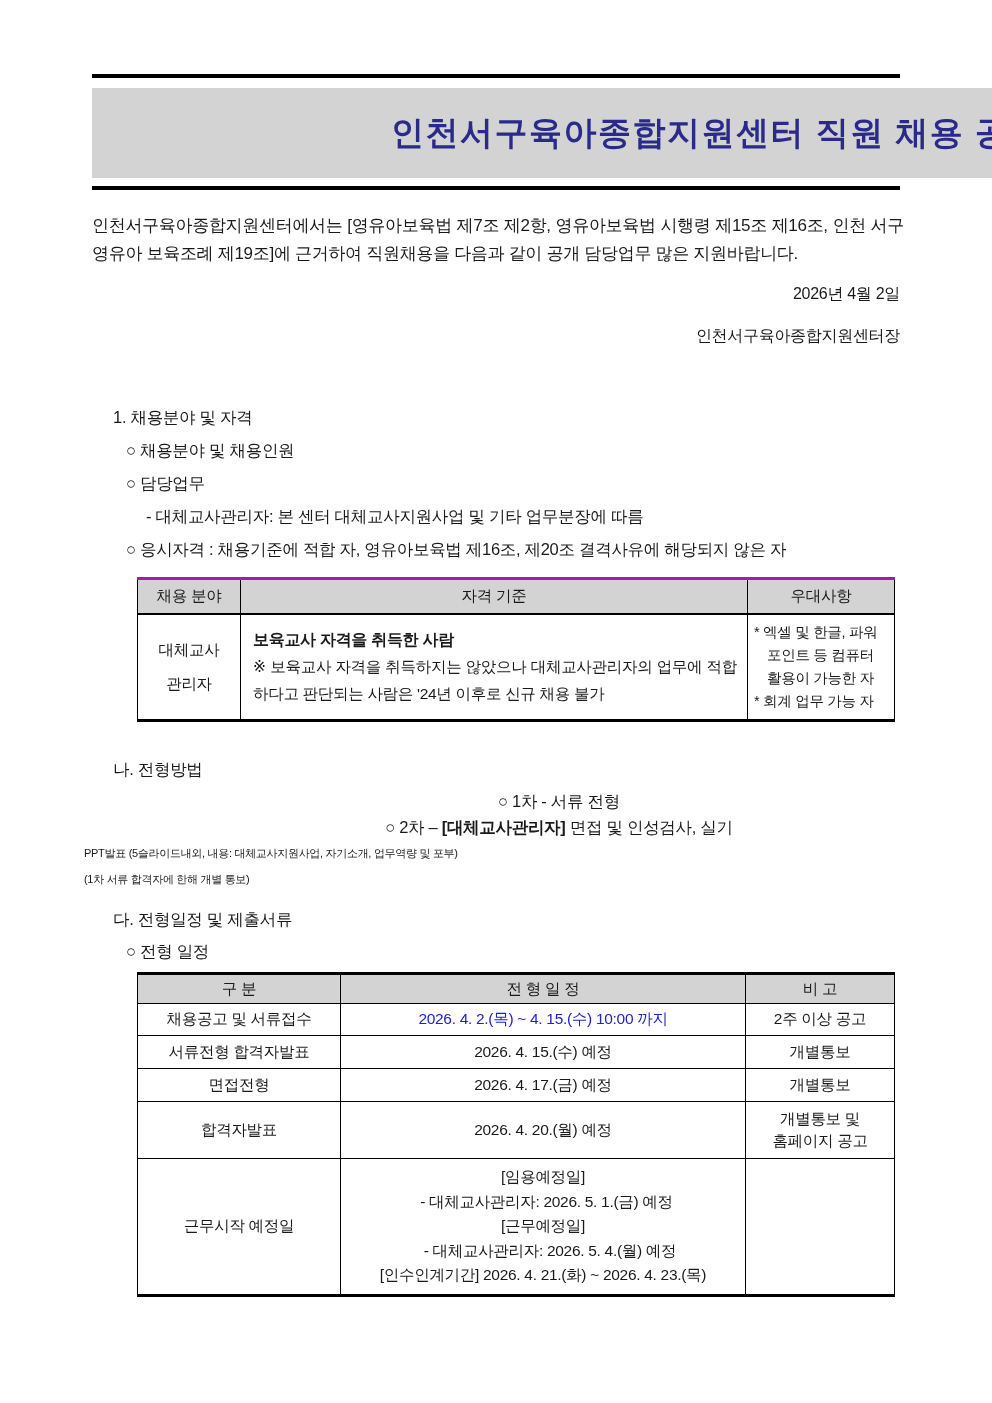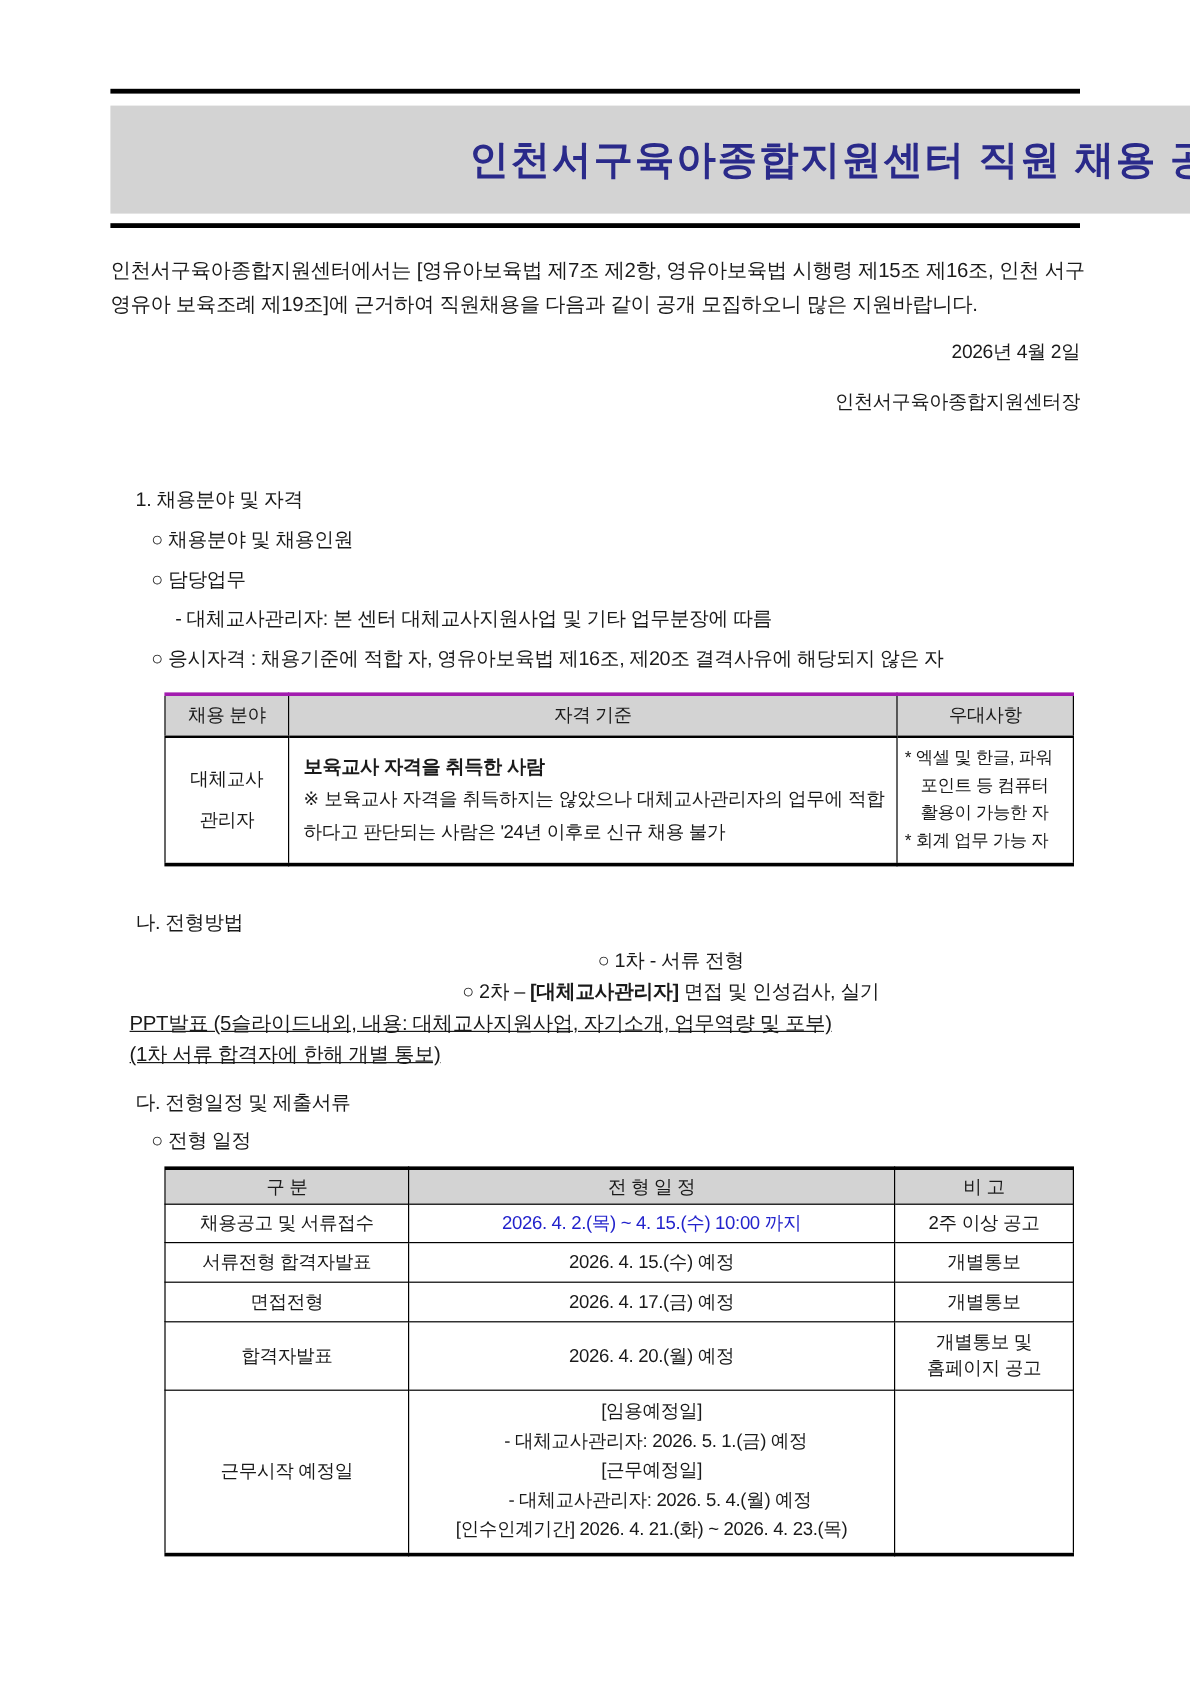--- a/index.html
+++ b/index.html
@@ -59,21 +59,21 @@
   .cell-center { text-align: center; font-size: 15.5px; line-height: 34px; }
   .criteria-cell { padding: 8px 10px 8px 12px; }
   .criteria-bold { font-size: 16px; font-weight: bold; line-height: 26px; }
   .criteria-note { font-size: 15.5px; line-height: 27px; text-align: justify; }
   .pref-cell { padding: 6px 4px 6px 6px; font-size: 14.5px; line-height: 23px; }
   .pref-item { padding-left: 13px; text-indent: -13px; }
 
   .sec2-heading { margin-top: 34px; }
   .method-line { margin-left: 126px; margin-top: 0; font-size: 16.5px; line-height: 26px; text-align: center; }
   .method-first { margin-top: 6px; }
-  .method-cont { margin-left: 108px; font-size: 17px; line-height: 26px; text-decoration: underline; }
+  .method-cont { margin-left: 84px; font-size: 11px; line-height: 26px; }
   .bold { font-weight: bold; }
 
   .sec3-heading { margin-top: 14px; }
   .sub-circle { margin-left: 126px; margin-top: 6px; font-size: 16.5px; line-height: 26px; }
 
   .sched-table { margin-top: 8px; width: 757px; border-top: 3px solid #000; border-bottom: 3px solid #000; }
   .sched-table th, .sched-table td { border: 1px solid #000; font-size: 15.5px; }
   .sched-table thead th {
     background: #d3d3d3; height: 30px;
     font-weight: normal; text-align: center;
@@ -95,21 +95,21 @@
 <div class="page">
 
   <div class="rule rule-top"></div>
 
   <div class="banner">
     <div class="banner-title">인천서구육아종합지원센터 직원 채용 공고</div>
   </div>
 
   <div class="rule rule-bottom"></div>
 
-  <p class="intro">인천서구육아종합지원센터에서는 [영유아보육법 제7조 제2항, 영유아보육법 시행령 제15조 제16조, 인천 서구 영유아 보육조례 제19조]에 근거하여 직원채용을 다음과 같이 공개 모집하오니 많은 지원바랍니다.</p>
+  <p class="intro">인천서구육아종합지원센터에서는 [영유아보육법 제7조 제2항, 영유아보육법 시행령 제15조 제16조, 인천 서구 영유아 보육조례 제19조]에 근거하여 직원채용을 다음과 같이 공개 담당업무 많은 지원바랍니다.</p>
 
   <div class="right-line date-line">2026년 4월 2일</div>
   <div class="right-line signer-line">인천서구육아종합지원센터장</div>
 
   <div class="sec-heading sec1-heading">1. 채용분야 및 자격</div>
   <div class="li-circle">○ 채용분야 및 채용인원</div>
   <div class="li-circle">○ 담당업무</div>
   <div class="li-dash">- 대체교사관리자: 본 센터 대체교사지원사업 및 기타 업무분장에 따름</div>
   <div class="li-circle">○ 응시자격 : 채용기준에 적합 자, 영유아보육법 제16조, 제20조 결격사유에 해당되지 않은 자</div>
 

